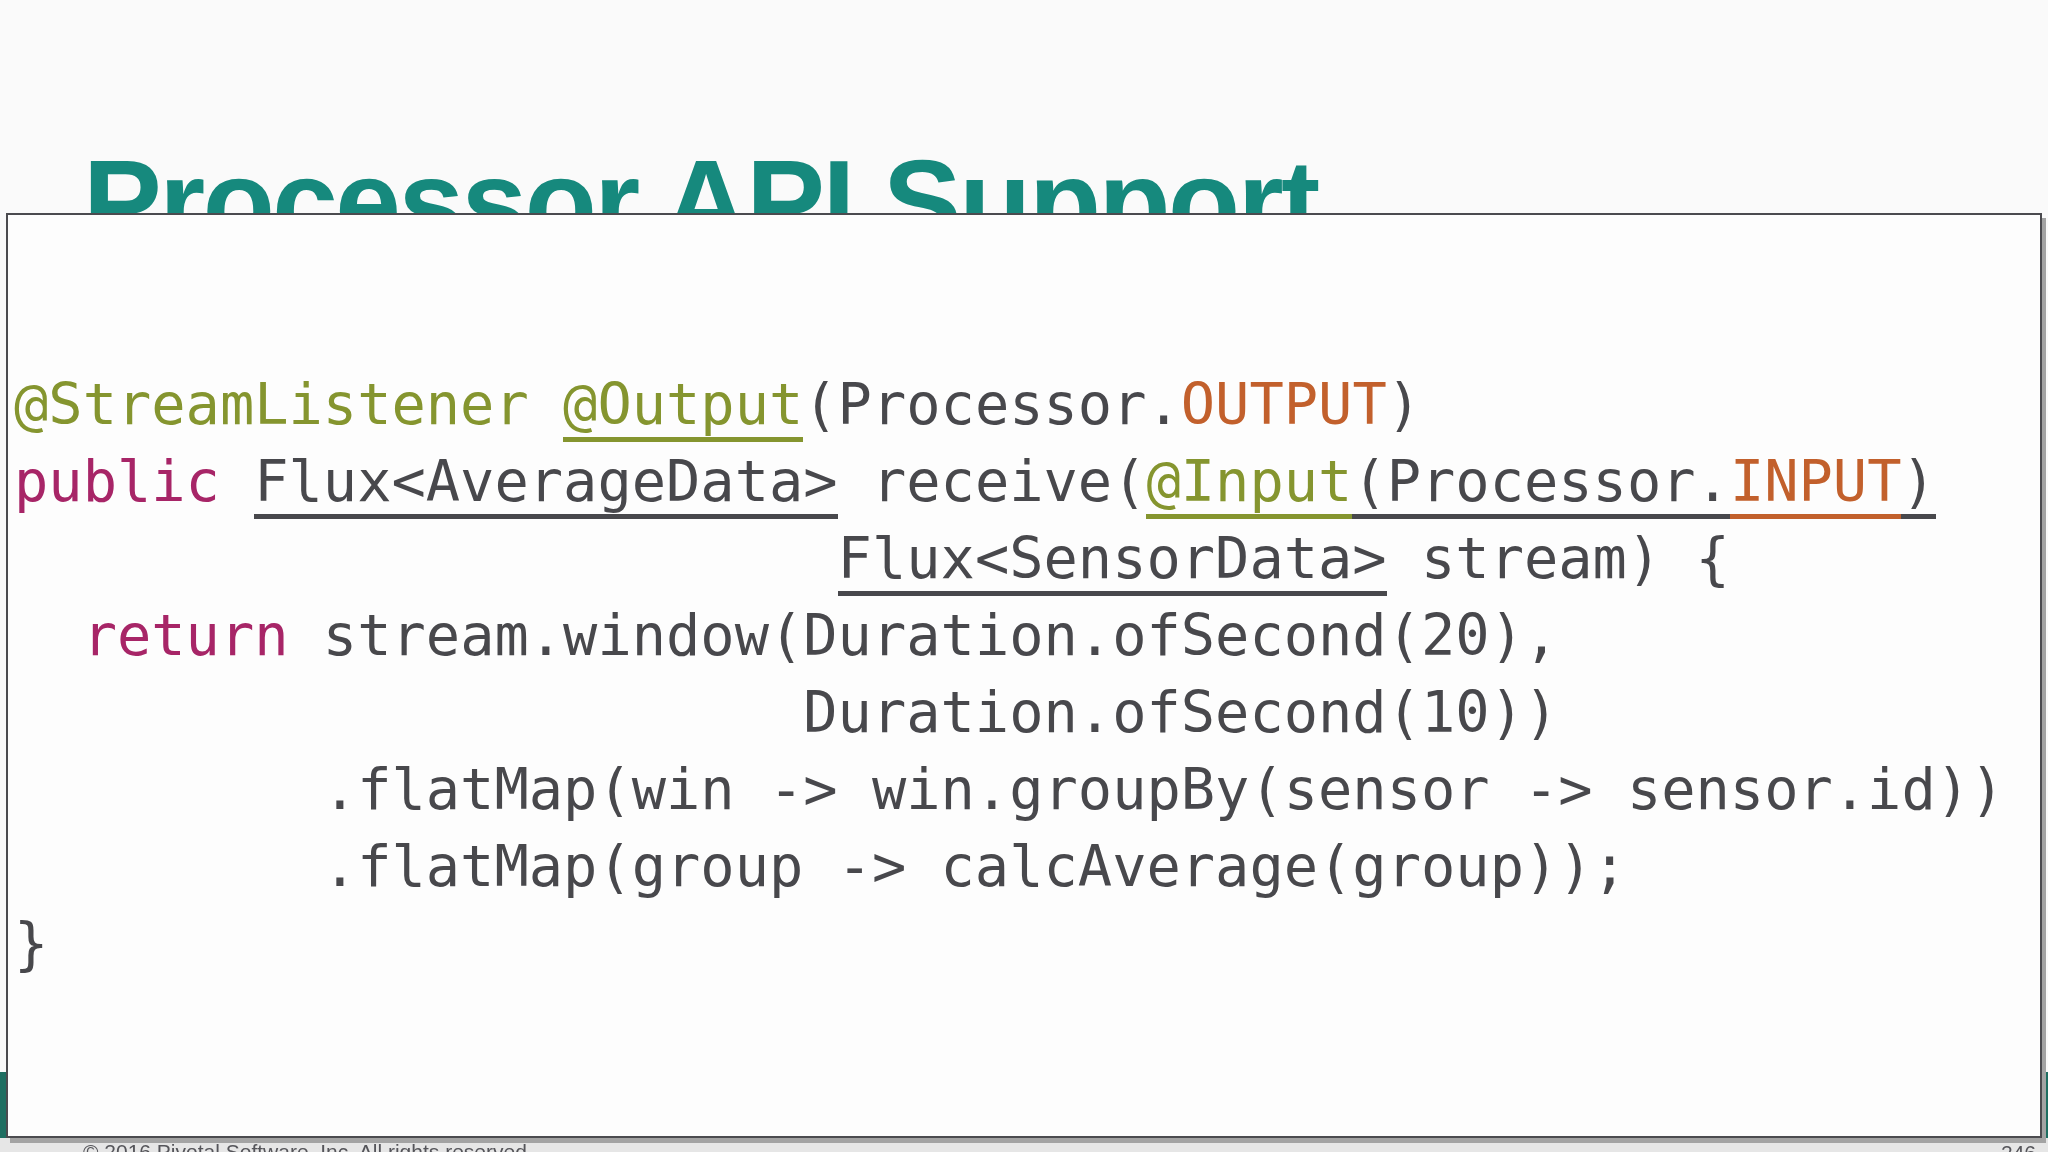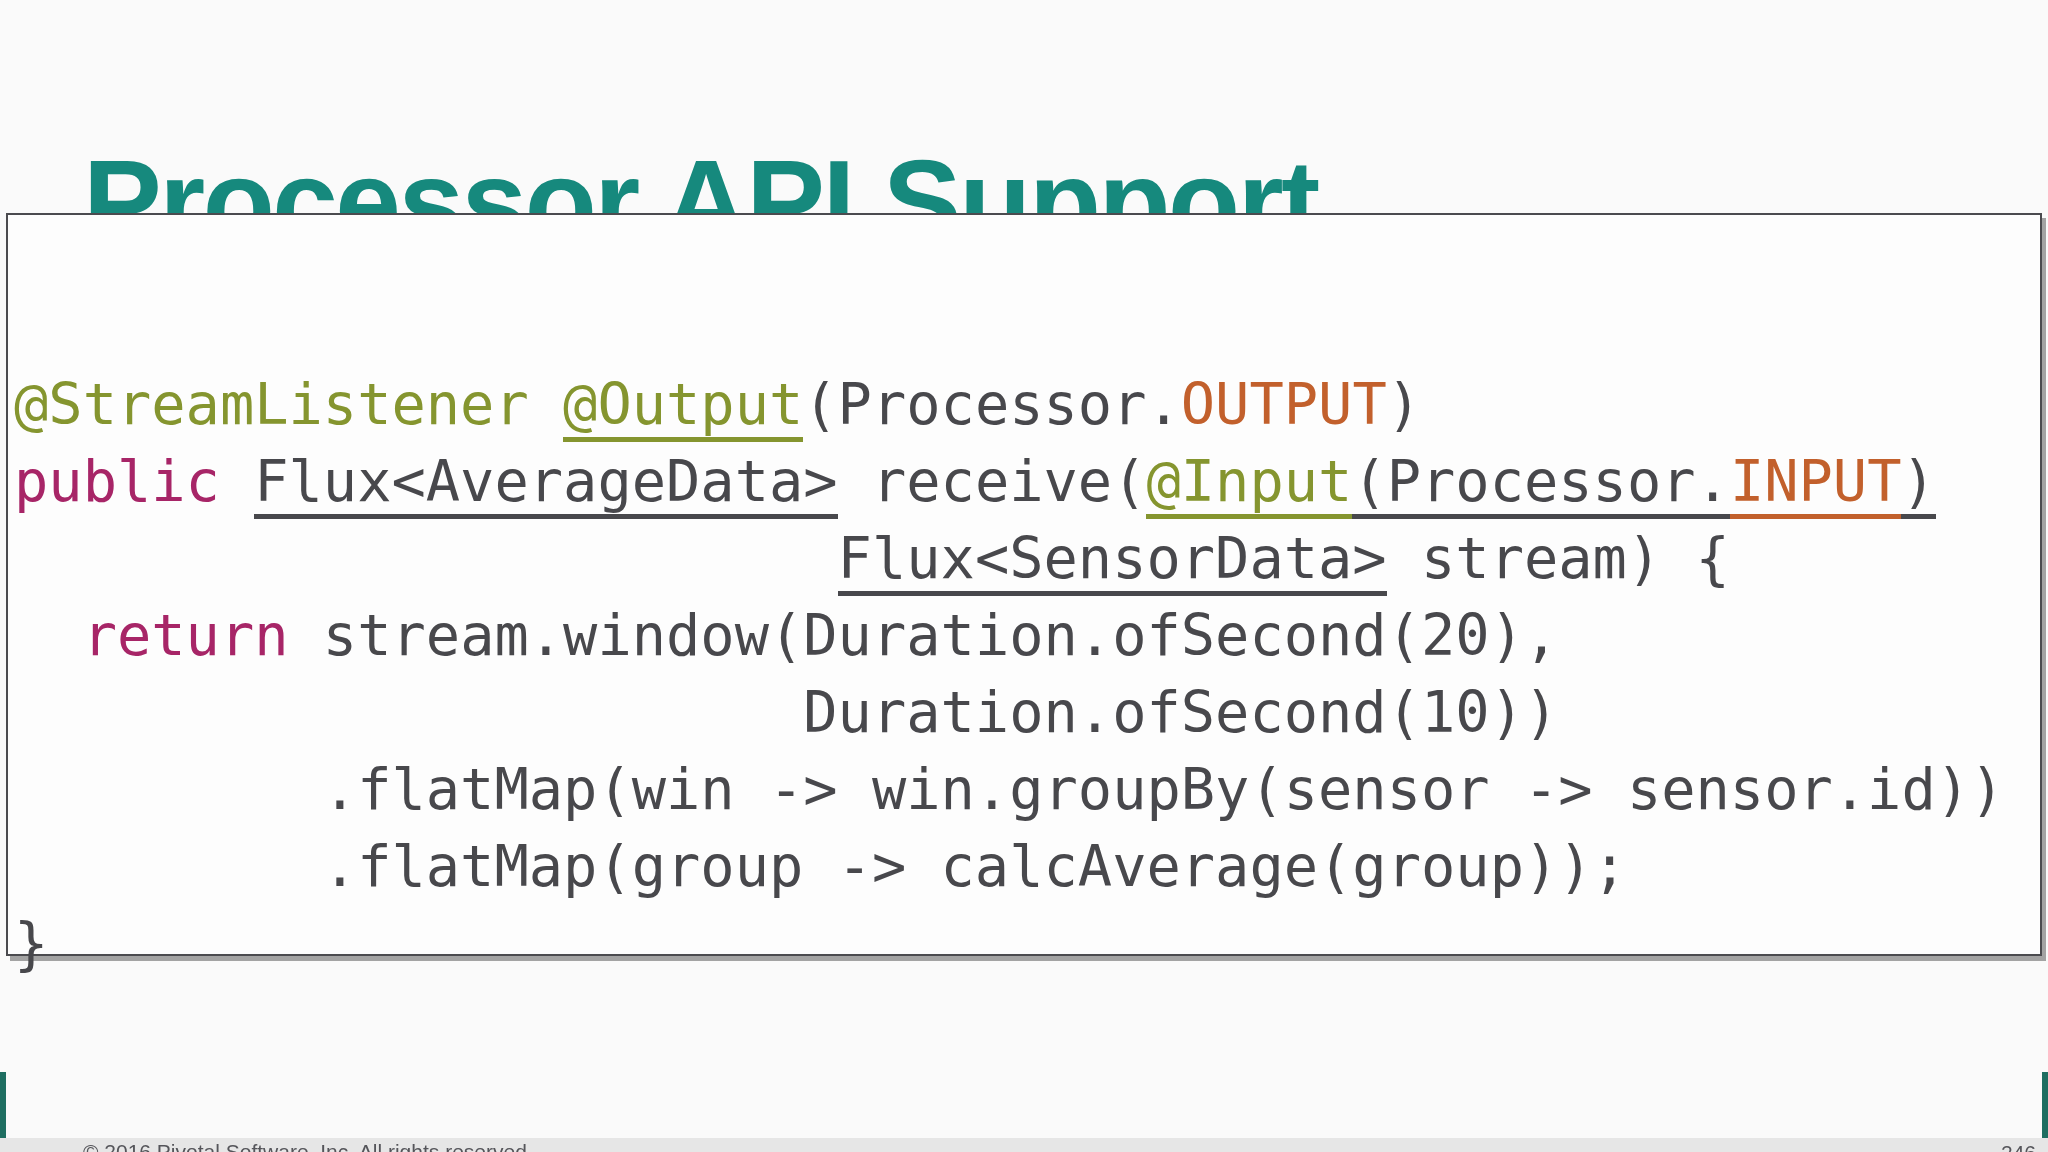--- a/index.html
+++ b/index.html
@@ -8,21 +8,21 @@
     background:#fafafa;
     font-family:"Liberation Sans",sans-serif;
   }
   .slide-title{
     position:absolute;left:83px;top:56px;
     font-size:118px;letter-spacing:-2.5px;line-height:1.15;
     color:var(--title,#16897d);
     white-space:nowrap;
   }
   .code-box{
-    position:absolute;left:6px;top:213px;width:2036px;height:743px;
+    position:absolute;left:6px;top:213px;width:2036px;height:925px;
     box-sizing:border-box;
     background:#fdfdfd;
     border:2px solid #4b4b4f;
     box-shadow:4px 5px 0 #a3a3a3;
   }
   .code-pre{
     position:absolute;left:6px;top:151px;margin:0;
     font-family:"DejaVu Sans Mono","Liberation Mono",monospace;
     font-size:57px;line-height:77px;
     white-space:pre;

